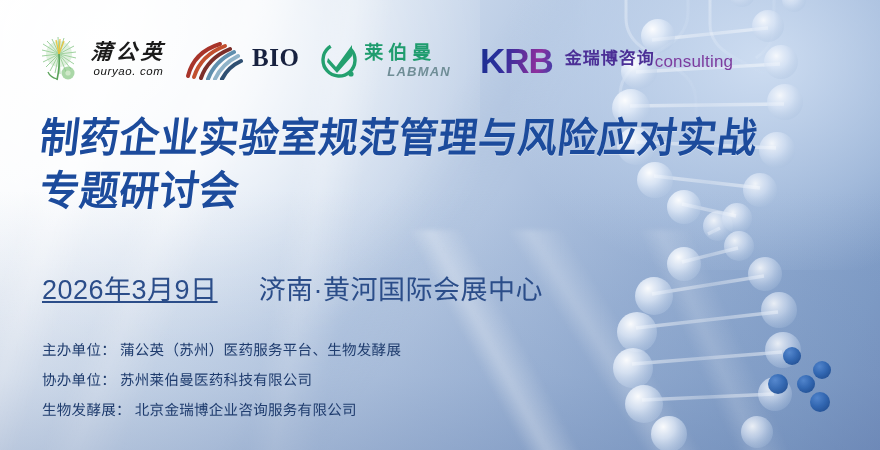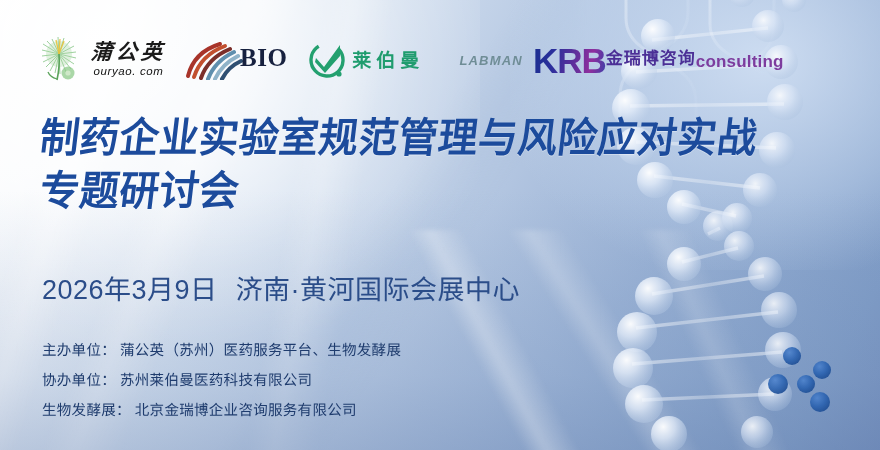--- a/index.html
+++ b/index.html
@@ -106,57 +106,57 @@
     font-size:21px; font-weight:700; color:#1b1b1b;
     letter-spacing:4px; font-style:italic;
     transform:skewX(-4deg);
   }
   .dandelion-url {
     font-family:"Liberation Sans","DejaVu Sans",sans-serif;
     font-size:11.5px; font-weight:400; color:#111;
     letter-spacing:.6px; font-style:italic; margin-top:3px;
   }
 
-  .logo-bio { margin-left:18px; gap:2px; }
+  .logo-bio { margin-left:18px; gap:14px; }
   .bio-mark { width:60px; height:40px; }
   .bio-mark svg { width:100%; height:100%; display:block; }
   .bio-text {
     font-family:"Liberation Serif","DejaVu Serif",serif;
     font-size:25px; font-weight:700; color:#17213f;
     letter-spacing:.5px; margin-left:-6px; margin-bottom:5px;
   }
 
   .logo-labman { margin-left:22px; gap:7px; }
   .labman-mark { width:36px; height:36px; }
   .labman-mark svg { width:100%; height:100%; display:block; }
-  .labman-text { display:flex; flex-direction:row; line-height:1;gap:12px; }
+  .labman-text { display:flex; flex-direction:column; line-height:1; }
   .labman-cn {
     font-size:19px; font-weight:700; color:#1f9c6e;
     letter-spacing:5px;
   }
   .labman-en {
     font-size:13px; font-weight:700; color:#6f8d96;
     letter-spacing:1.2px; font-style:italic; margin-top:3px;margin-left:23px;
   }
 
-  .logo-krb { margin-left:10px; gap:0; }
+  .logo-krb { margin-left:29px; gap:12px; }
   .krb-mark {
     font-size:35px; font-weight:800; letter-spacing:-1px;
     background:linear-gradient(100deg,#1b2f8f 0%,#2a2f9c 28%,#6a2f9b 62%,#8f2f9e 78%,#3a3fa8 100%);
     -webkit-background-clip:text; background-clip:text;
     color:transparent; -webkit-text-fill-color:transparent;
     line-height:1;
   }
   .krb-text { display:flex; line-height:1; }
   .krb-cn {
     font-size:17px; font-weight:700; color:#4b2f96;
     letter-spacing:1px;
   }
   .krb-en {
-    font-size:17px; font-weight:700; color:#7d3c9e;
+    font-size:17px; font-weight:400; color:#7d3c9e;
     letter-spacing:.2px; margin-top:3px;
   }
 
   
   .headline {
     position:absolute; left:40px; top:112px;
     width:830px;
   }
   .headline-line {
     font-family:"Liberation Sans","DejaVu Sans",sans-serif;
@@ -172,21 +172,21 @@
   }
 
   
   .datevenue {
     position:absolute; left:42px; top:268px;
     font-size:27px;
     color:#2b4d89;
     letter-spacing:.5px;
     white-space:nowrap;
   }
-  .datevenue .dv-date { margin-right:10px; }
+  .datevenue .dv-date { margin-right:33px;text-decoration:underline; }
 
   
   .organizers {
     position:absolute; left:42px; top:338px;
     display:flex; flex-direction:column; gap:9px;justify-content:flex-end;
   }
   .org-row {
     font-size:14.5px;
     color:#1f3c6e;
     letter-spacing:.3px;

